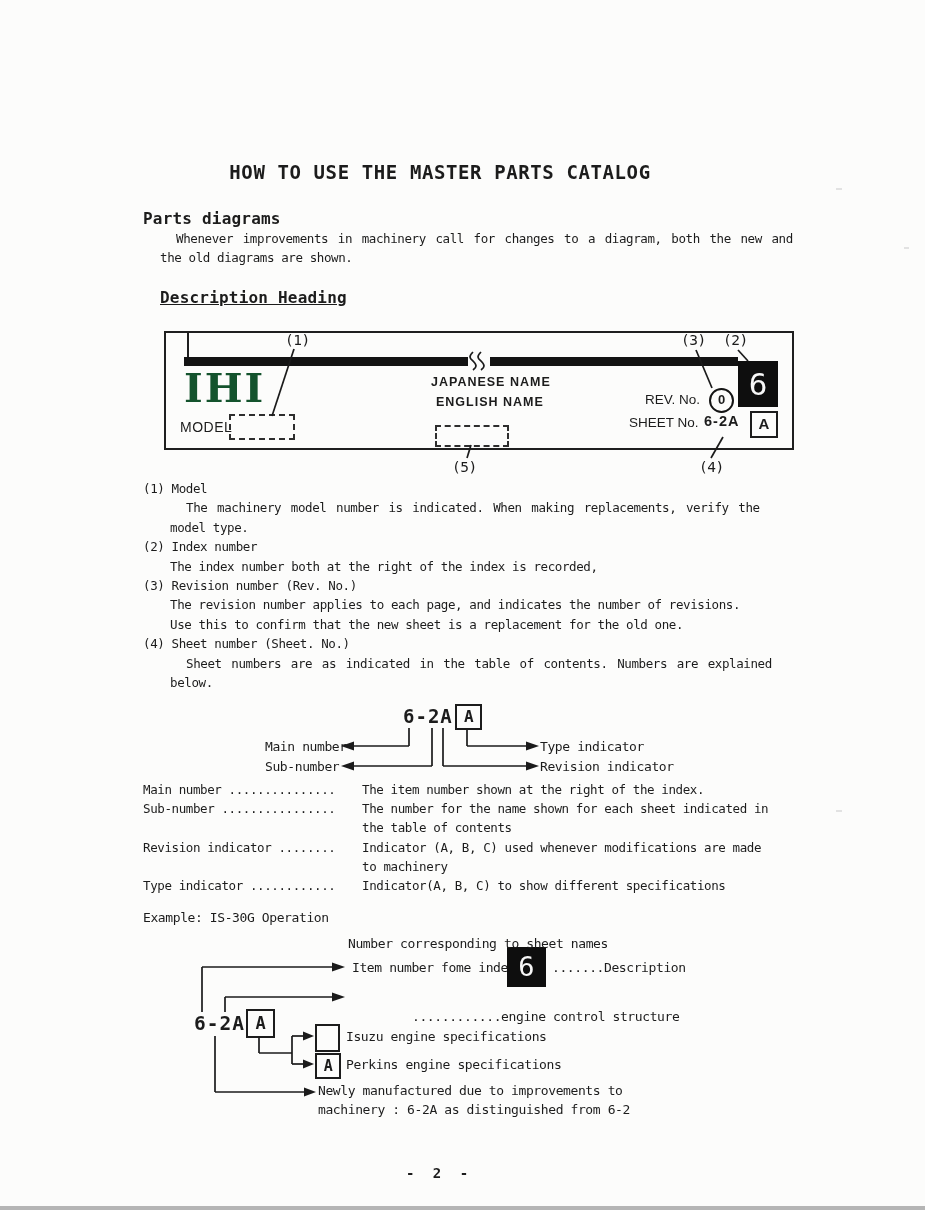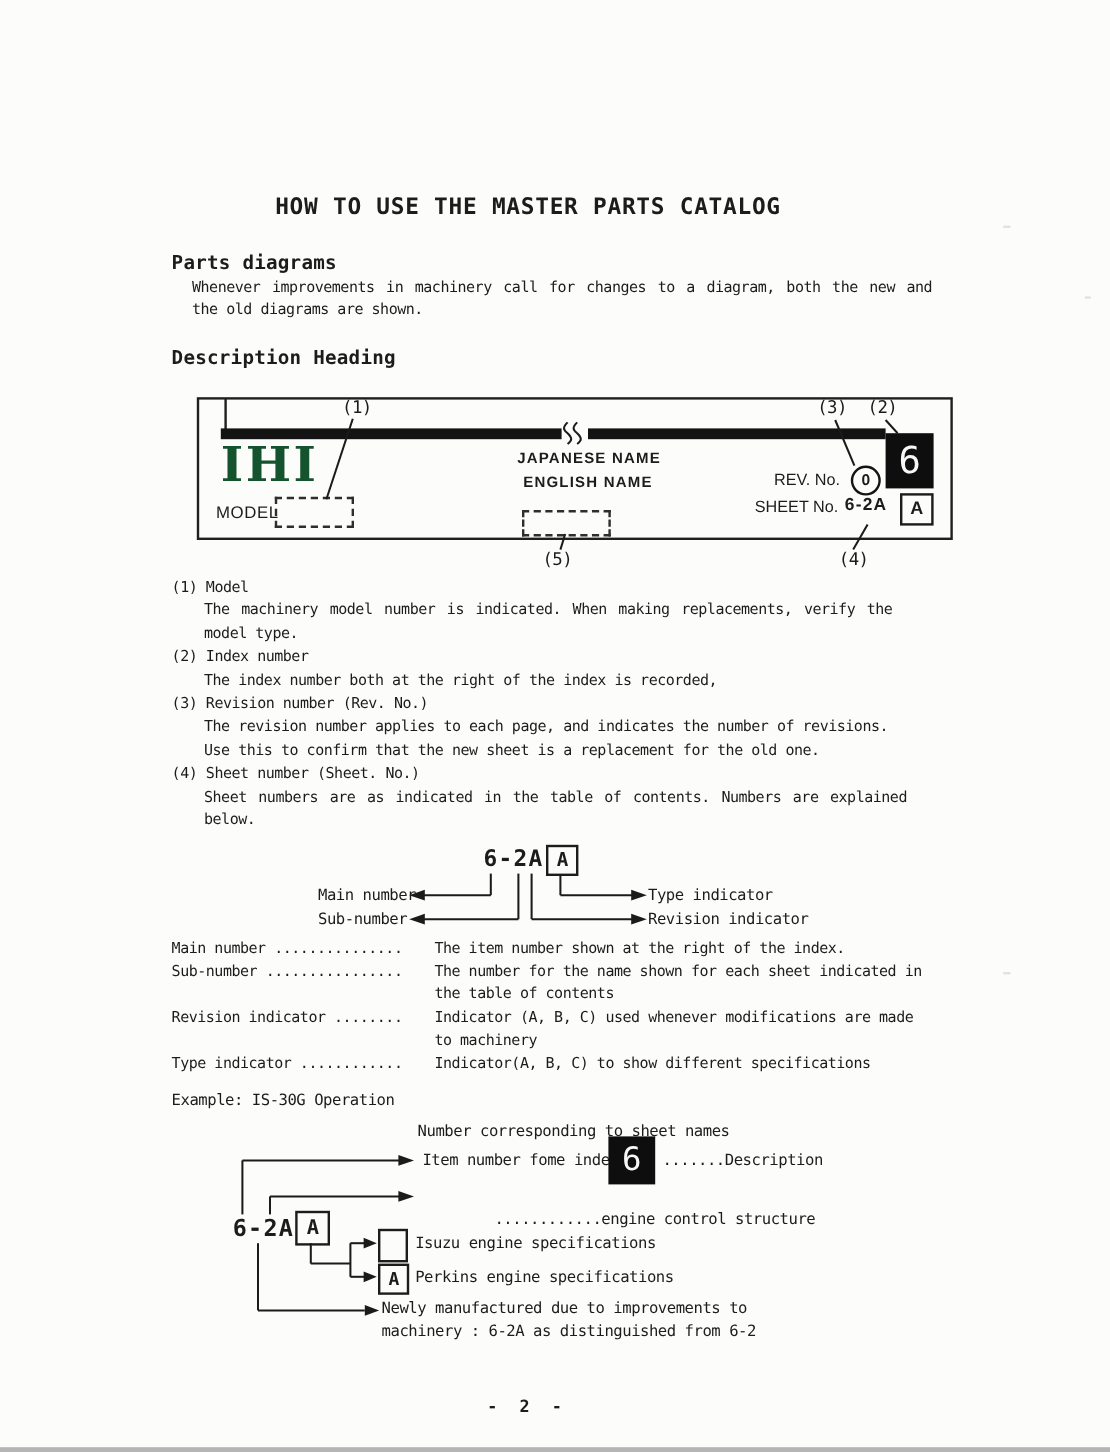--- a/index.html
+++ b/index.html
@@ -4,21 +4,21 @@
 <style>
   html,body{margin:0;padding:0;background:#fcfcfb;}
   #page{position:relative;width:925px;height:1210px;background:#fcfcfb;overflow:hidden;
         font-family:"DejaVu Sans Mono",monospace;color:#1c1c1c;}
   .abs{position:absolute;}
   .mono{font-family:"DejaVu Sans Mono",monospace;font-size:12.5px;letter-spacing:-0.4px;color:#1c1c1c;white-space:pre;}
   .sans{font-family:"Liberation Sans",sans-serif;color:#1c1c1c;}
   .page-title{width:880px;text-align:center;font-size:19px;font-weight:700;letter-spacing:0.6px;white-space:pre;}
   .sec-heading{font-size:16px;font-weight:600;letter-spacing:0.2px;white-space:pre;}
   .body-block{line-height:19.4px;}
-  .wide{word-spacing:2.5px;}
+  .wide{word-spacing:2.5px;margin-left:16px;}
   .num-item .ttl{white-space:pre;}
   .num-item .bd{padding-left:27px;white-space:pre;}
   .defs{line-height:19.2px;}
   .def-row{display:flex;gap:17px;}
   .def-term{flex:0 0 202px;white-space:pre;}
   .def-desc{white-space:pre;}
   .sample-box{border:2px solid #1f1f1f;background:transparent;}
   .bar{background:#131313;}
   .dashed-box{border:2px dashed #2e2e2e;}
   .boxed-letter{border:2px solid #1c1c1c;text-align:center;color:#1c1c1c;}
@@ -37,21 +37,21 @@
 <div id="page">
 
   <div class="abs mono page-title" style="left:0;top:161px;">HOW TO USE THE MASTER PARTS CATALOG</div>
 
   <div class="abs mono sec-heading" style="left:143px;top:209px;">Parts diagrams</div>
   <div class="abs body-block" style="left:160px;top:229px;">
     <div class="mono wide">Whenever improvements in machinery call for changes to a diagram, both the new and</div>
     <div class="mono">the old diagrams are shown.</div>
   </div>
 
-  <div class="abs mono sec-heading" style="left:143px;top:288px;">Description Heading</div>
+  <div class="abs mono sec-heading" style="left:160px;top:288px;text-decoration:underline;">Description Heading</div>
 
   <div class="abs sample-box" style="left:164px;top:331px;width:626px;height:115px;"></div>
   <div class="abs" style="left:187px;top:332px;width:2px;height:26px;background:#1f1f1f;"></div>
   <div class="abs bar" style="left:184px;top:357px;width:554px;height:9px;"></div>
   <div class="abs" style="left:468px;top:350px;width:22px;height:21px;background:#fcfcfb;"></div>
 
   <div class="abs" style="left:184px;top:366px;font-family:'DejaVu Serif',serif;font-weight:900;
        font-size:40px;line-height:44px;letter-spacing:2px;color:#14532d;">IHI</div>
   <div class="abs sans" style="left:180px;top:419px;font-size:14px;letter-spacing:0.5px;">MODEL</div>
   <div class="abs dashed-box" style="left:229px;top:414px;width:62px;height:22px;"></div>

